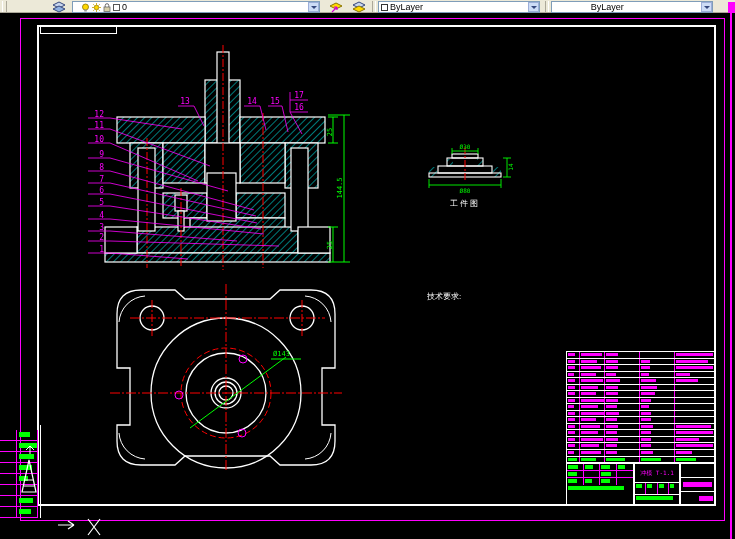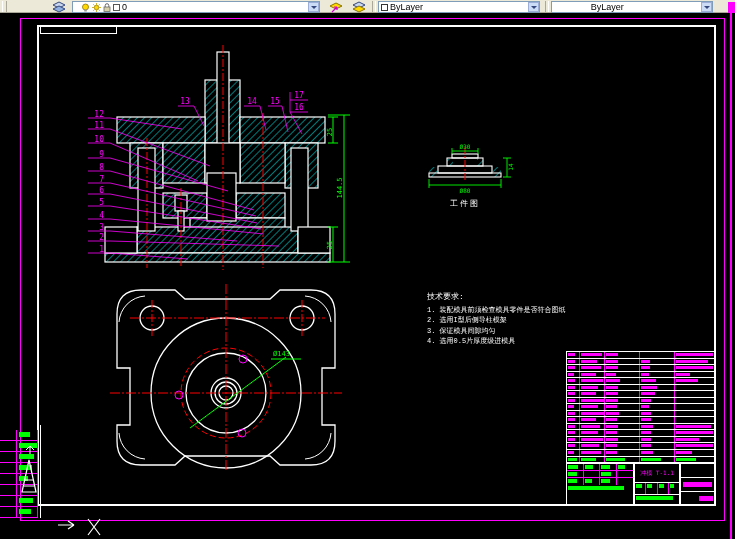--- a/index.html
+++ b/index.html
@@ -22,21 +22,21 @@
   .sep{width:2px;height:11px;border-left:1px solid #aca899;border-right:1px solid #fff;}
   .chip{width:7px;height:7px;box-sizing:border-box;margin:0 2px;}
   
   .sheet-border{border:1px solid #ff00ff;}
   .frame{border:2px solid #fff;}
   .zonebox{border:1px solid #fff;}
   .mline{background:#ff00ff;}
   .wline{background:#fff;}
   
   .notes{color:#fff;font-size:7px;line-height:10.5px;width:140px;
-         font-family:Liberation Mono, monospace;}
+         font-family:Liberation Serif, serif;}
   .notes .nt{font-size:8px;margin-bottom:2px;}
   
   .tblock{left:566px;top:351px;width:150px;height:155px;}
   .bom{left:0;top:0;width:150px;height:112px;border:1px solid #fff;
        box-sizing:border-box;display:flex;flex-direction:column;}
   .bom-row{flex:1;display:flex;border-bottom:1px solid #fff;min-height:0;}
   .bom-row:last-child{border-bottom:none;}
   .bc{box-sizing:border-box;border-right:1px solid #ff00ff;overflow:hidden;}
   .bc:last-child{border-right:none;}
   .c1{width:9%;} .c2{width:17%;} .c3{width:23%;} .c4{width:24%;} .c5{width:27%;}
@@ -300,27 +300,20 @@
   <g fill="#00ff00" font-size="6" text-anchor="middle">
     <text x="50" y="6">Ø30</text>
     <text x="50" y="50">Ø80</text>
     <text x="98" y="24" transform="rotate(-90 98,24)">14</text>
   </g>
   <text x="50" y="63" fill="#fff" font-size="8" letter-spacing="2" text-anchor="middle">工件图</text>
 </svg>
 
 <div class="abs notes" style="left:427px;top:292px;">
   <div class="nt">技术要求:</div>
-  <div>
-
-  <div>1. 装配模具前须检查模具零件是否符合图纸</div>
-      <div>2. 选用I型后侧导柱模架</div>
-      <div>3. 保证模具间隙均匀</div>
-      <div>4. 选用0.5片厚度级进模具</div>
-    </div>
 </div>
 
 <div class="abs tblock">
   <div class="abs bom">
 
   <div class="bom-row" style="--blob: #ff00ff;">
       <div class="bc c1">
           <div class="blob" style="width: 55%;"></div>
         </div>
       <div class="bc c2">

